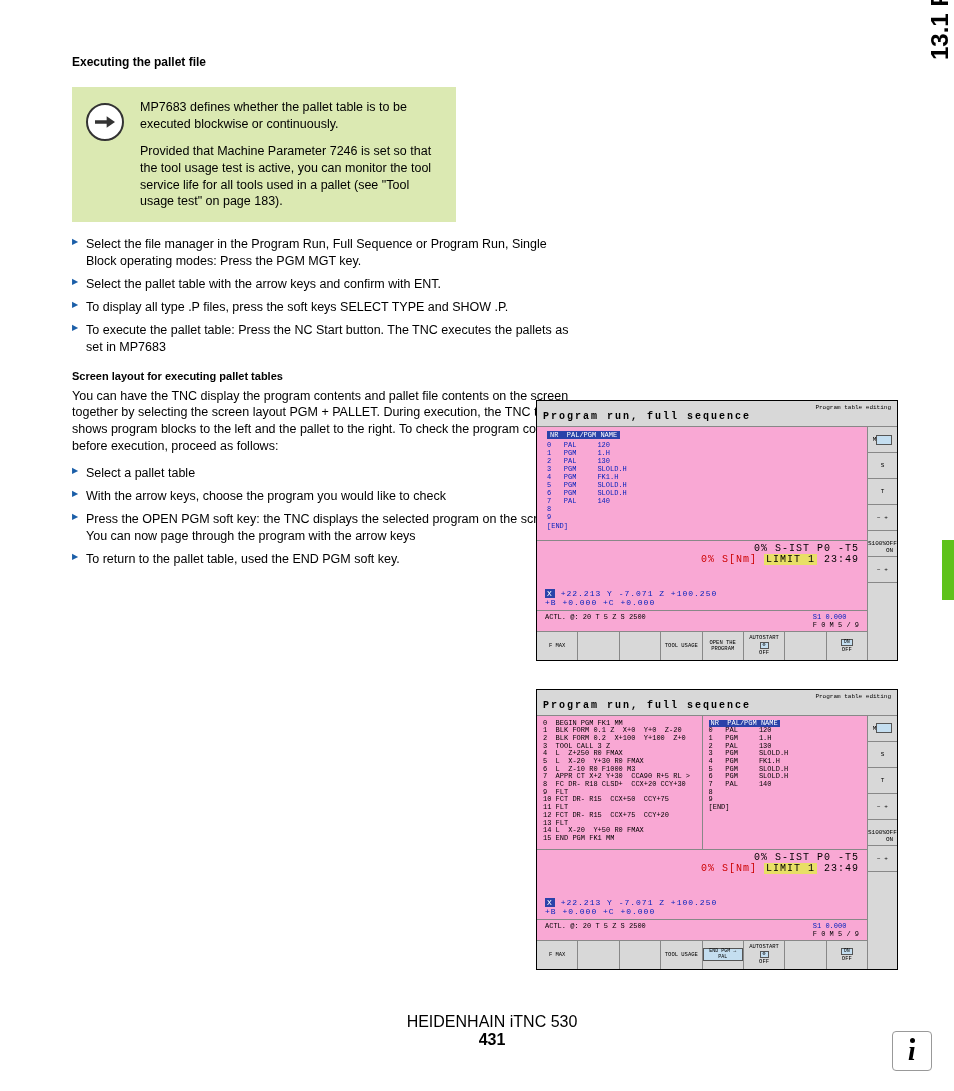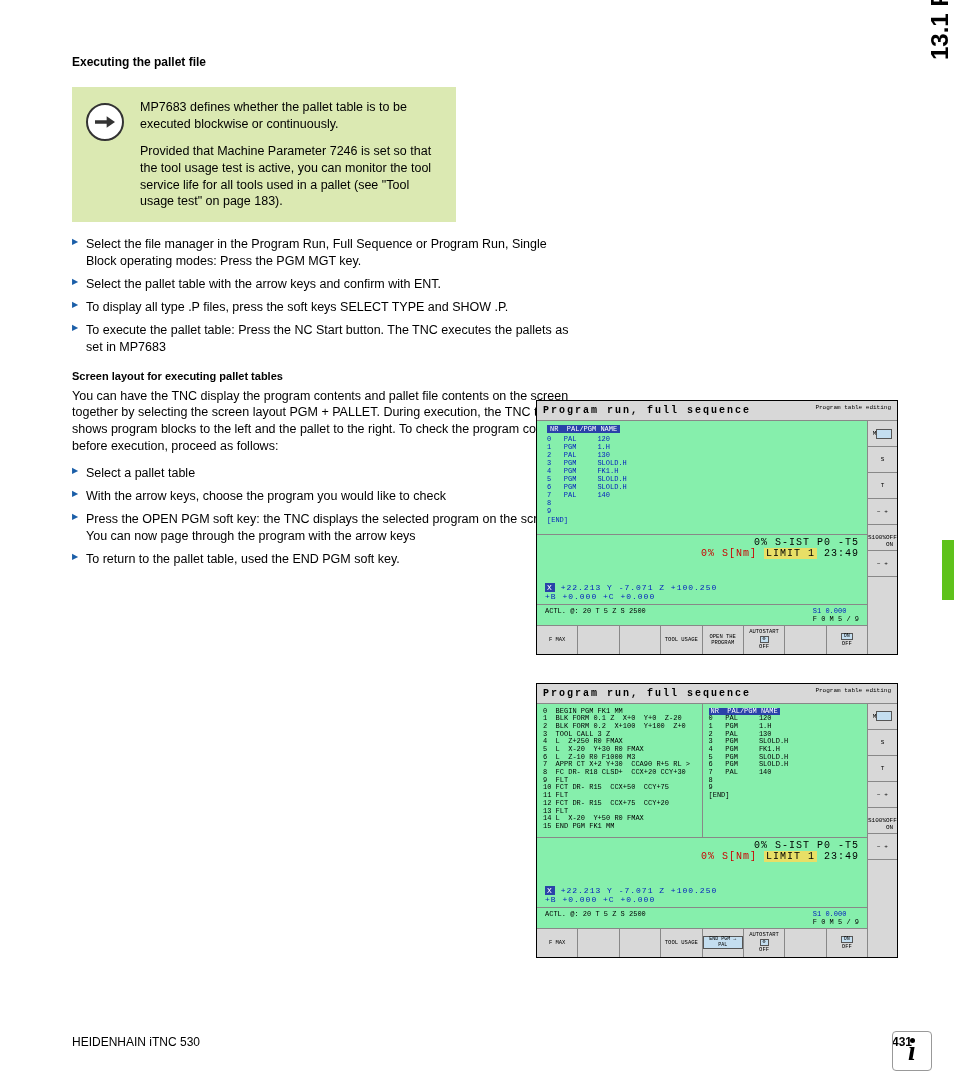--- a/index.html
+++ b/index.html
@@ -14,24 +14,24 @@
   .note-text p { font-size: 12.5px; line-height: 1.35; margin-bottom: 10px; }
   .note-text p:last-child { margin-bottom: 0; }
   ul.steps { list-style: none; padding-left: 0; width: 500px; margin-bottom: 14px; }
   ul.steps li { position: relative; padding-left: 14px; font-size: 12.5px; line-height: 1.35; margin-bottom: 6px; }
   ul.steps li::before { content: "▶"; position: absolute; left: 0; top: 1px; color: #1a5ea8; font-size: 8px; }
   .sub-heading { font-size: 11px; font-weight: bold; margin: 10px 0 6px; }
   .body-text { font-size: 12.5px; line-height: 1.35; width: 500px; margin-bottom: 10px; }
   .screenshots { position: absolute; right: 56px; top: 400px; width: 362px; }
   .sshot { border: 1px solid #000; background: #d8d8d8; margin-bottom: 28px; font-family: "Courier New", monospace; font-size: 7px; }
   .ss-header { display: flex; justify-content: space-between; padding: 4px 6px; border-bottom: 1px solid #888; }
-  .ss-header .title { font-size: 10px; letter-spacing: 2px; font-weight: bold; }
+  .ss-header .title { font-size: 10px; letter-spacing: 2px; font-weight: bold; margin-top: 6px; }
   .ss-header .corner { font-size: 6px; text-align: right; line-height: 1; }
   .ss-body { display: flex; }
-  .ss-main { flex: 1; background: #86efac; }
+  .ss-main { flex: 1; background: #f9a8d4; }
   .ss-sidebar { width: 30px; background: #d8d8d8; border-left: 1px solid #888; display: flex; flex-direction: column; }
   .ss-side-btn { height: 26px; border-bottom: 1px solid #888; display: flex; align-items: center; justify-content: center; font-size: 6px; }
   .ss-side-btn .mini { width: 16px; height: 10px; border: 1px solid #555; background: #c4def0; }
   .ss-list { padding: 4px 10px 10px; min-height: 112px; white-space: pre; line-height: 1.15; }
   .ss-list .hdr { background: #2a42a9; color: #fff; display: inline-block; padding: 0 3px; margin-bottom: 2px; }
   .ss-list .sel { color: #0522bd; }
   .ss-two { display: flex; }
   .ss-two .col { flex: 1; padding: 4px 6px 6px; white-space: pre; line-height: 1.1; min-height: 112px; }
   .ss-two .col:first-child { border-right: 1px solid #888; }
   .ss-two .hdr2 { background: #2a42a9; color: #fff; display: inline-block; padding: 0 2px; }
@@ -41,21 +41,21 @@
   .ss-status .line1 .yellow { background: #e8df66; padding: 0 2px; }
   .ss-coords { padding: 2px 8px 3px; font-size: 8px; letter-spacing: 1px; margin-top: 20px; }
   .ss-coords .xb { color: #0522bd; }
   .ss-coords .xbox { background: #2a42a9; color: #fff; padding: 0 2px; }
   .ss-info { border-top: 1px solid #888; padding: 2px 8px; font-size: 7px; display: flex; justify-content: space-between; }
   .ss-info .right .s1 { color: #0522bd; }
   .ss-softkeys { display: flex; border-top: 1px solid #888; }
   .ss-sk { flex: 1; height: 28px; border-right: 1px solid #888; background: #d8d8d8; display: flex; flex-direction: column; align-items: center; justify-content: center; font-size: 5.5px; text-align: center; line-height: 1.1; }
   .ss-sk:last-child { border-right: 0; }
   .ss-sk .auto-on { background: #c4def0; border: 1px solid #555; padding: 0 2px; margin: 1px 0; font-size: 5px; }
-  .footer { position: absolute; bottom: 42px; left: 72px; right: 42px; display: flex; justify-content: space-between; align-items: center; font-size: 12px; }
+  .footer { position: absolute; bottom: 42px; left: 72px; right: 42px; display: flex; justify-content: space-between; align-items: center; font-size: 16px; flex-direction: column; }
   .footer .pnum { font-weight: bold; }
   .info-icon { position: absolute; bottom: 20px; right: 22px; width: 40px; height: 40px; border: 1px solid #999; border-radius: 4px; display: flex; align-items: center; justify-content: center; }
   .info-icon .i { font-family: Georgia, serif; font-size: 28px; font-weight: bold; font-style: italic; }
   .info-icon .dot { width: 5px; height: 5px; background: #000; border-radius: 50%; position: absolute; top: 6px; }
 </style>
 </head>
 <body>
 
 <div class="page">
   <div class="side-title">13.1 Pallet Editor</div>

